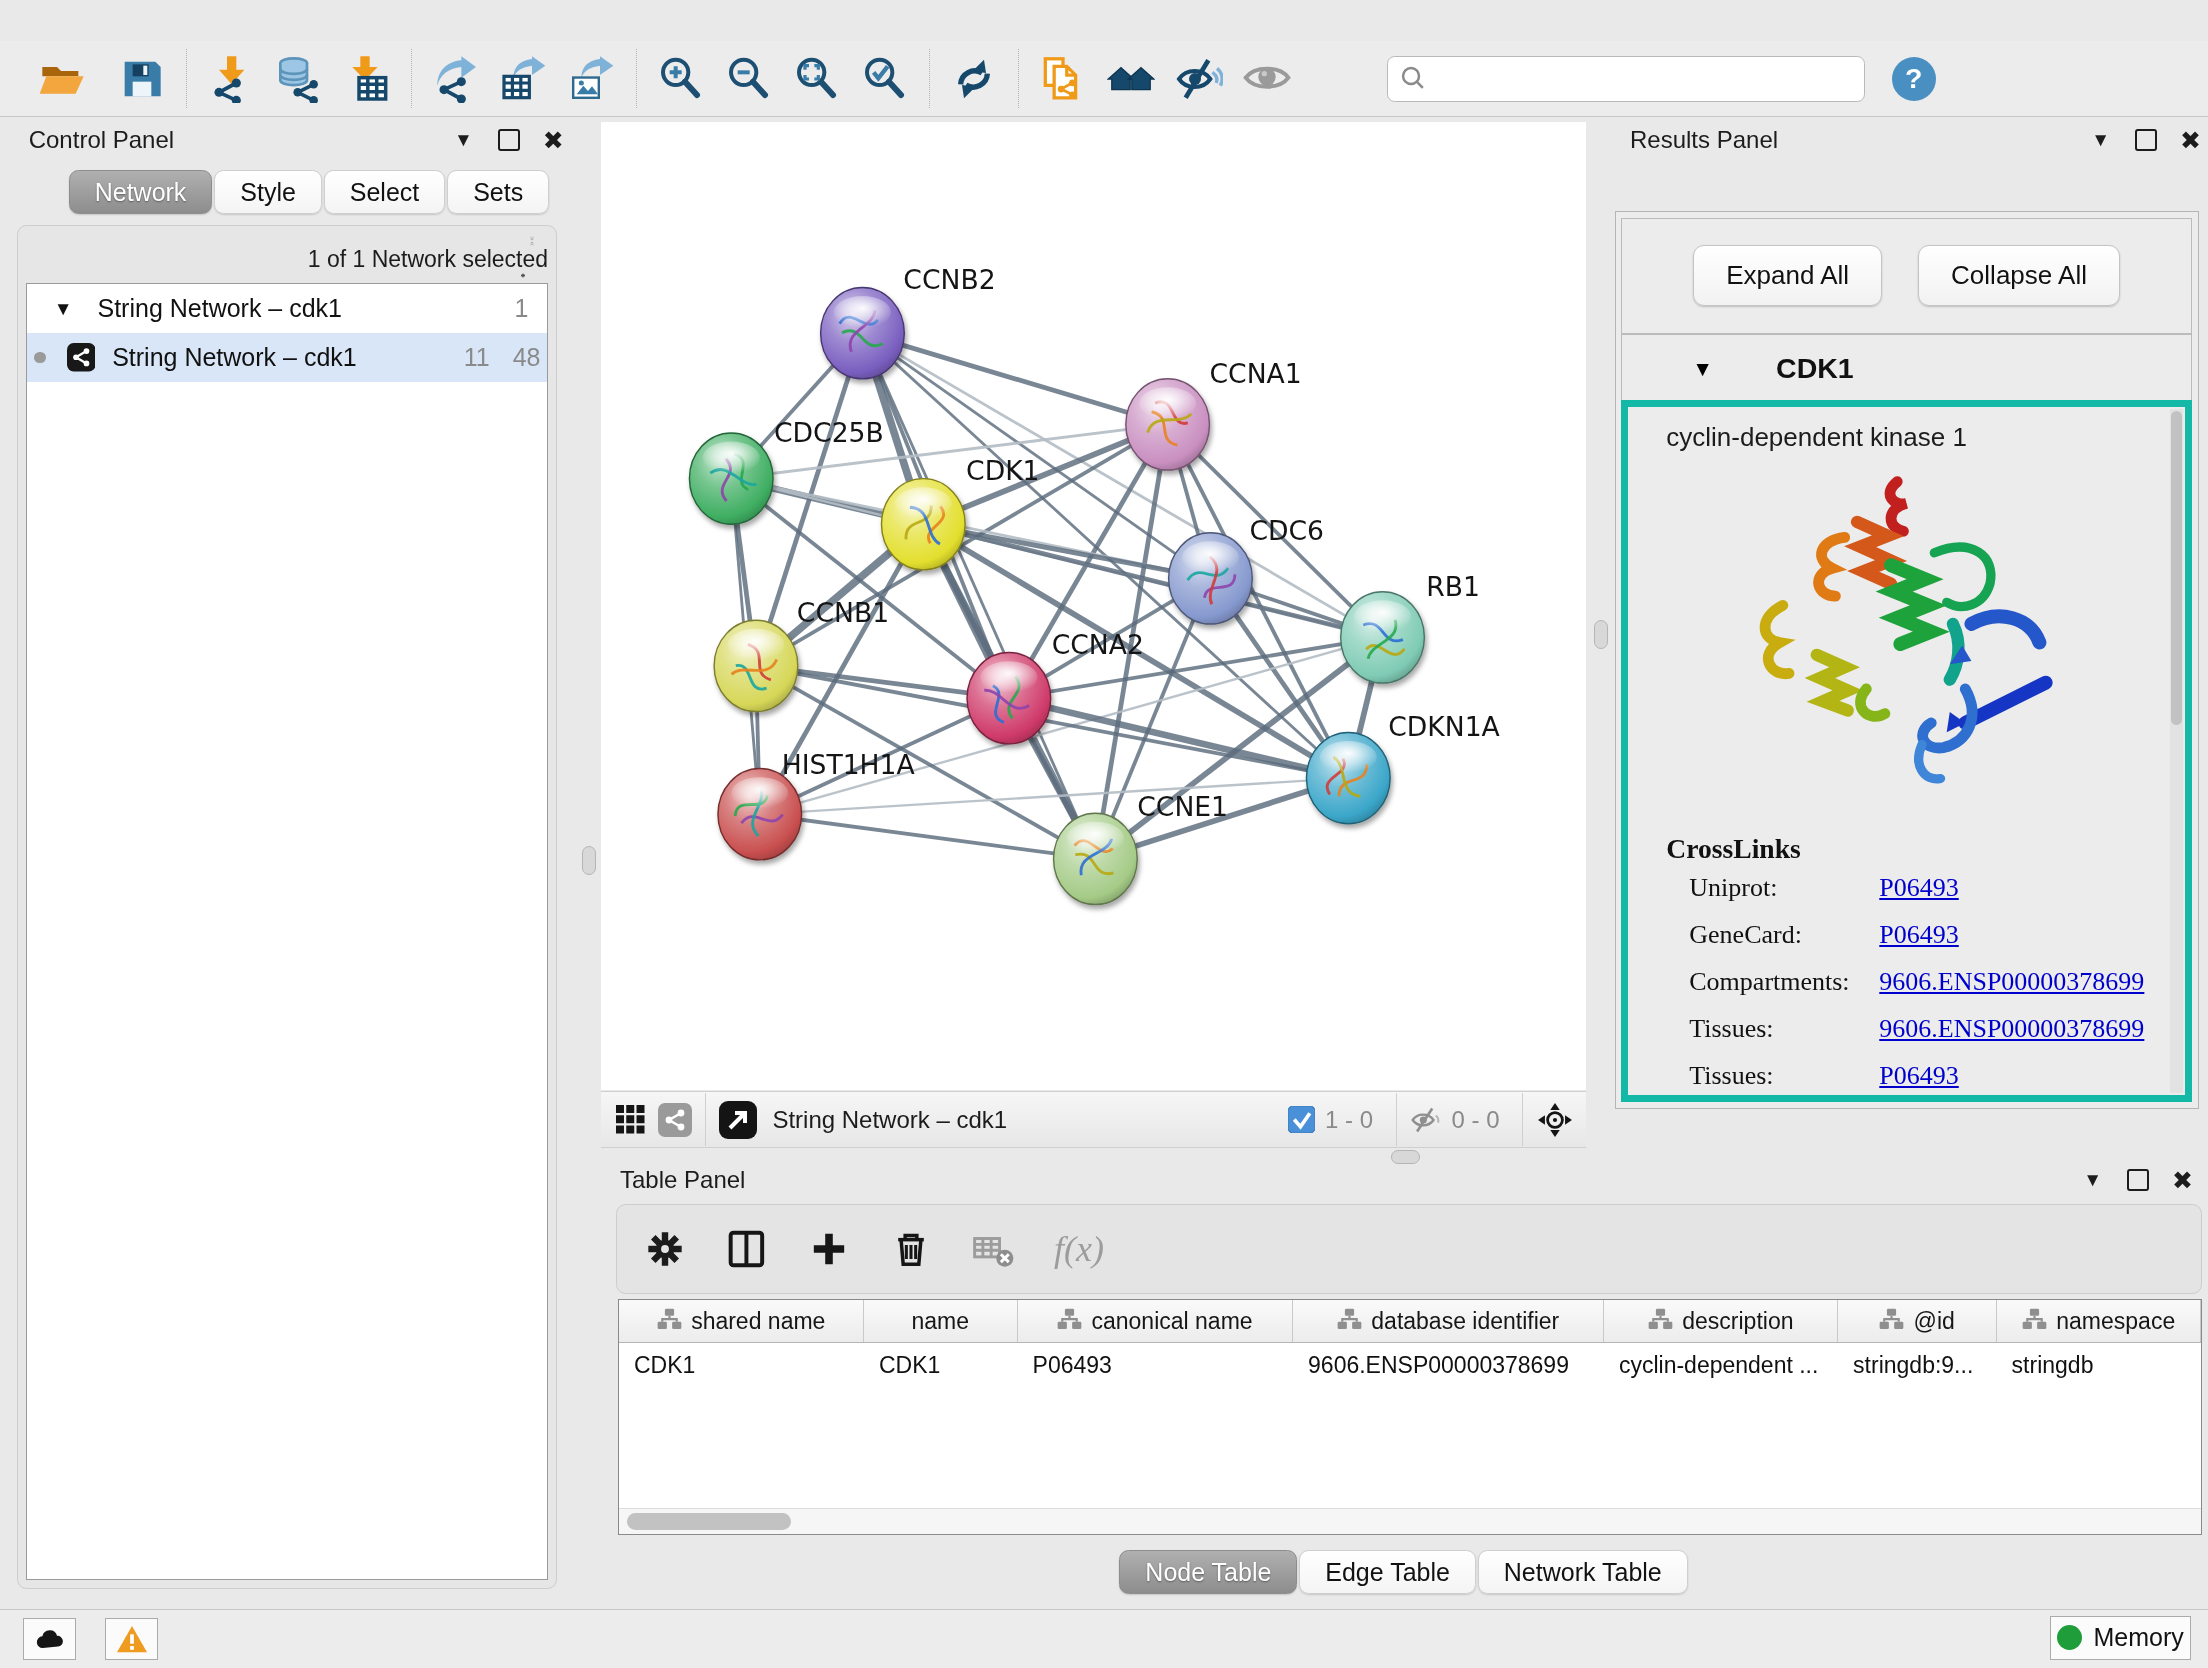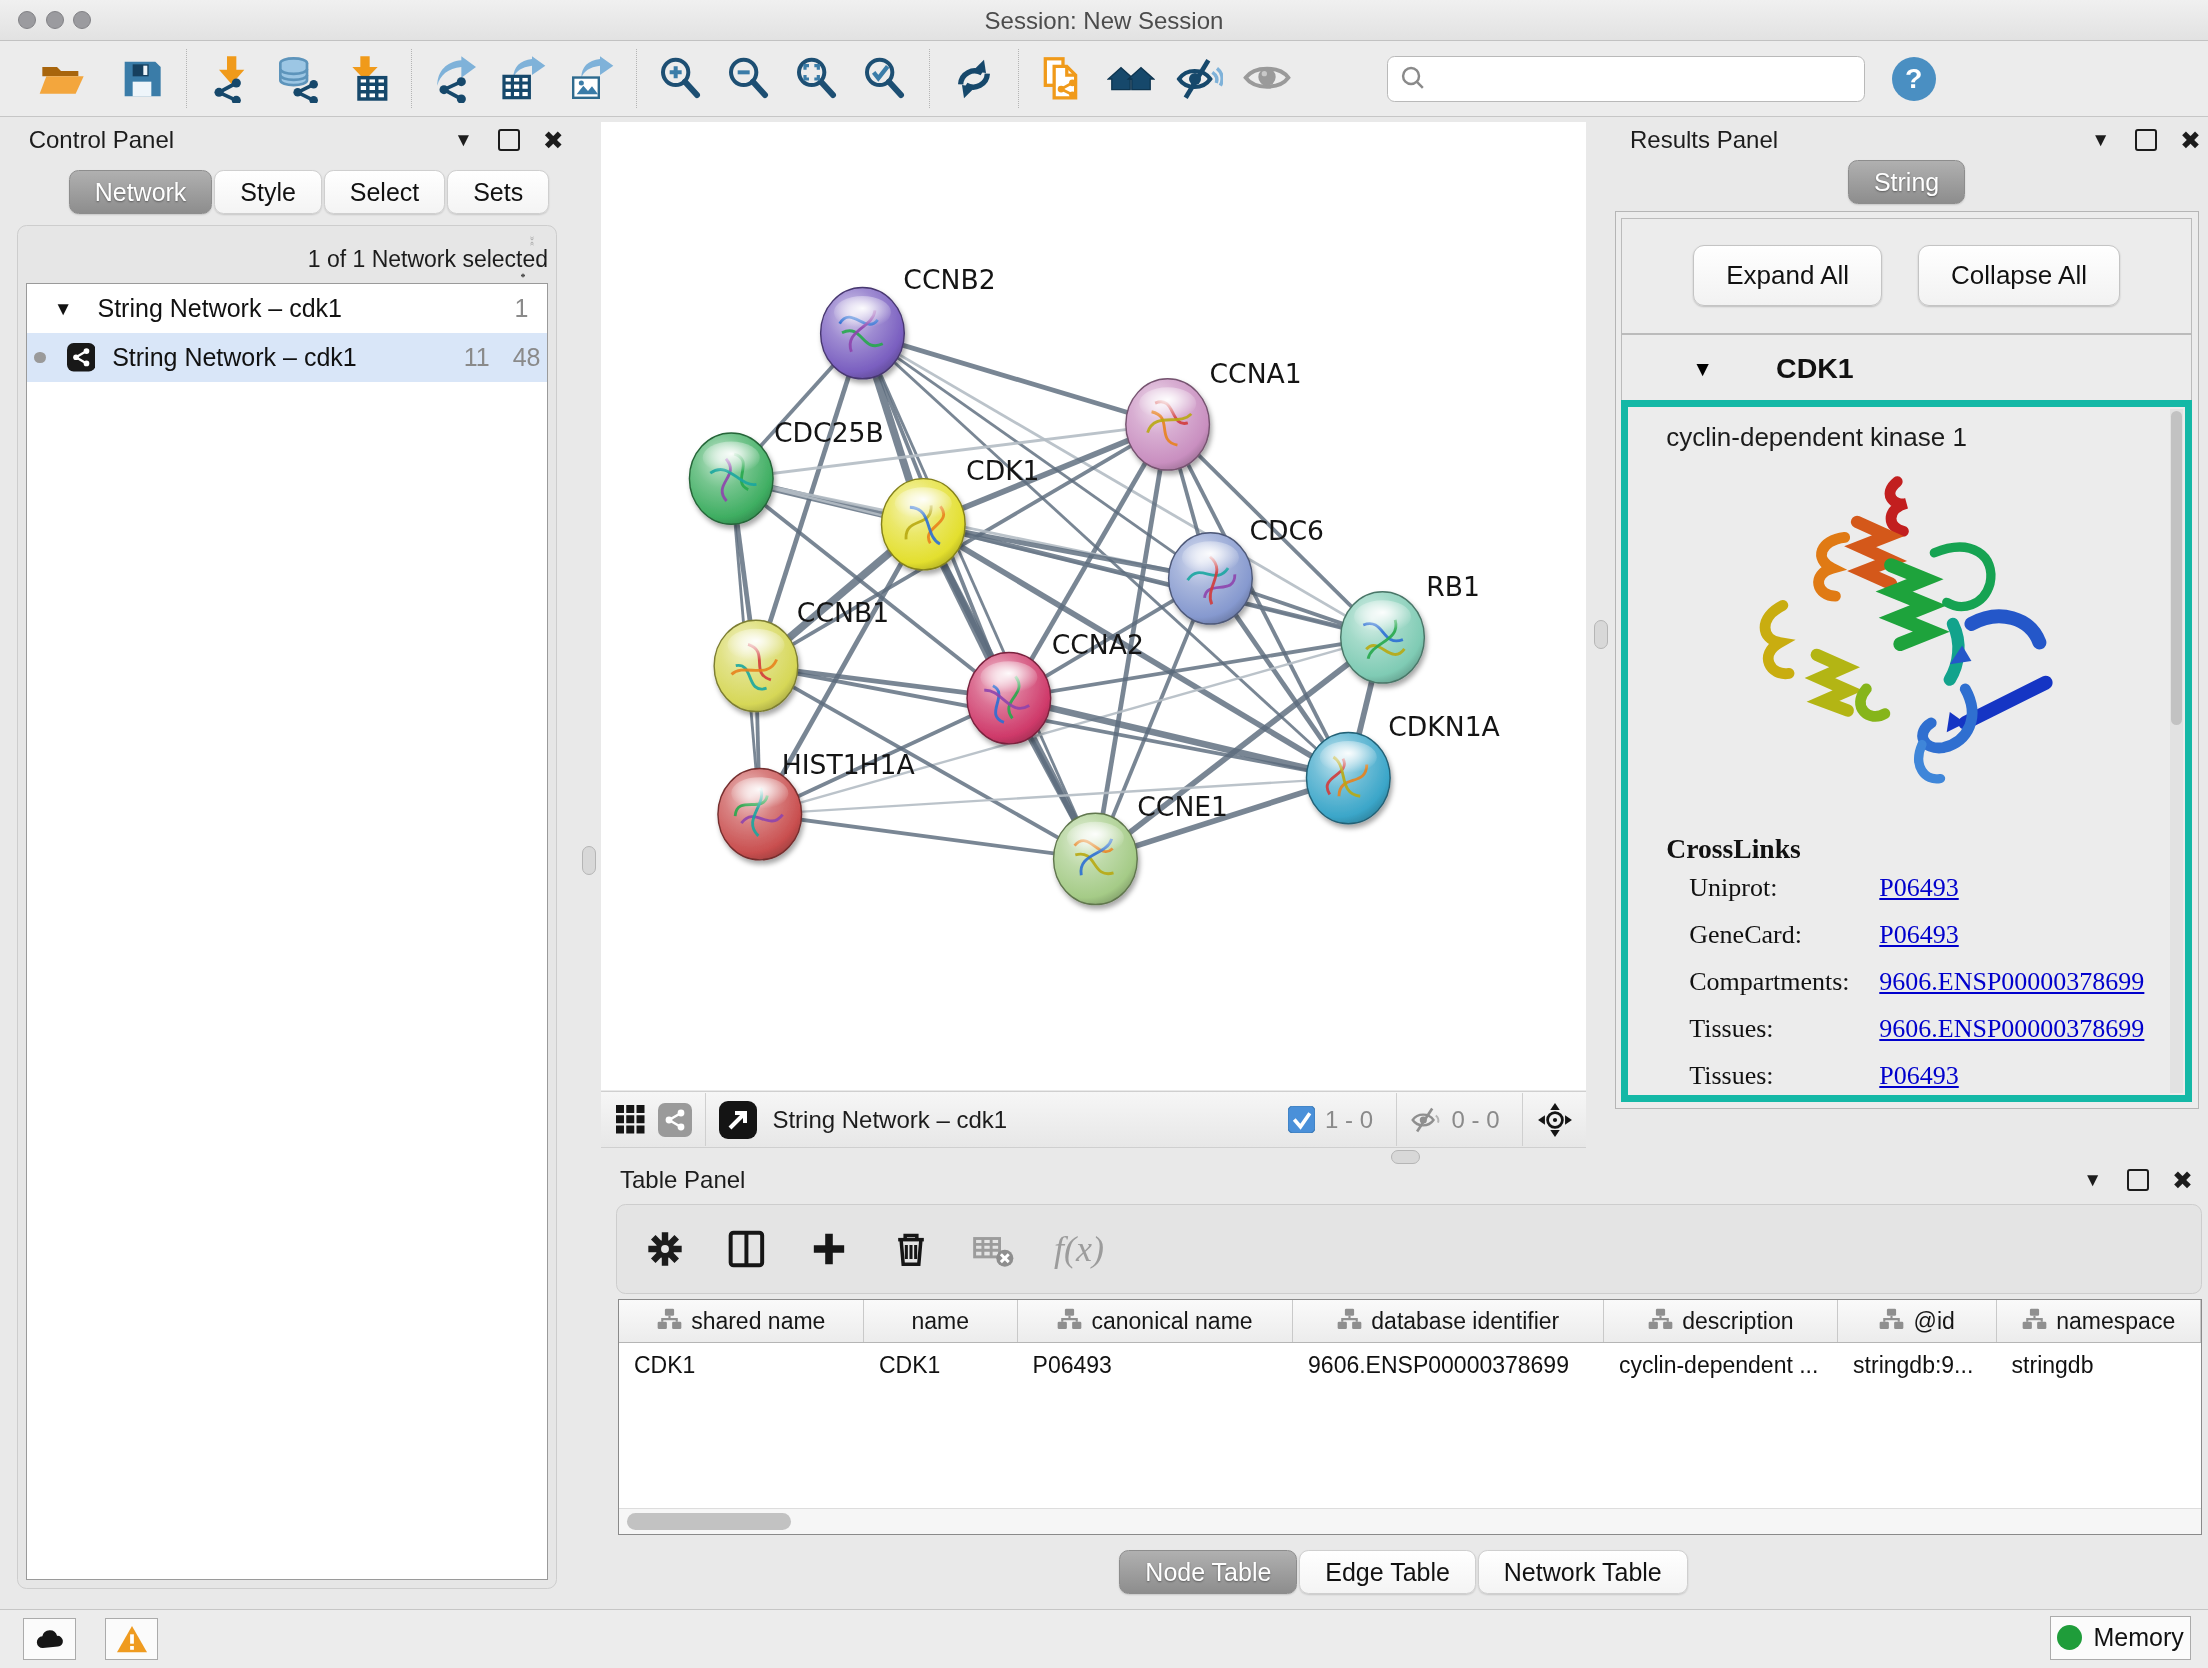--- a/index.html
+++ b/index.html
@@ -83,26 +83,20 @@
   .mem-btn{position:absolute;right:17px;top:5.7px;width:141px;height:44px;background:#fbfbfb;border:1.9px solid #ababab;display:flex;align-items:center;justify-content:center;gap:11.4px;font-size:25px;color:#111;cursor:pointer;}
   .mem-dot{width:25px;height:25px;border-radius:50%;background:#1f9d3a;}
   
   .grip{position:absolute;background:#d8d8d8;border:1px solid #b5b5b5;border-radius:7.6px;}
 </style>
 </head>
 <body>
 
 <div class="app">
 
-  <div class="titlebar">
-    <span class="tl" style="left:18px"></span>
-    <span class="tl" style="left:46px"></span>
-    <span class="tl" style="left:73px"></span>
-    <div class="title">Session: New Session</div>
-  </div>
 
   <div class="toolbar">
     <button class="tb" style="margin-left:27px">
       <svg viewBox="0 0 36 36">
           <path d="M4 9h11l3 3h13v4H4z" fill="#a8650c"></path>
           <path d="M2 29l5-13h28l-6 13z" fill="#f3a63d"></path>
         </svg>
     </button>
     <button class="tb" style="margin-left:13.3px">
       <svg viewBox="0 0 36 36">
@@ -608,23 +602,20 @@
   </div>
 
   <div class="results-panel">
     <div class="phead" style="left:23px;top:3.8px;right:13.3px;width:571px">
       <span>Results Panel</span>
       <span class="sp"></span>
       <span class="ph-caret">▼</span>
       <span class="ph-float"></span>
       <span class="ph-close">✖</span>
     </div>
-    <div class="rp-tabwrap">
-      <div class="tab sel">String</div>
-    </div>
     <div class="rp-box">
       <div class="rp-btnbox">
         <button class="rp-btn">Expand All</button>
         <button class="rp-btn">Collapse All</button>
       </div>
       <div class="rp-sect">
         <span class="tri">▼</span>
         <span class="gene">CDK1</span>
       </div>
       <div class="rp-content">

